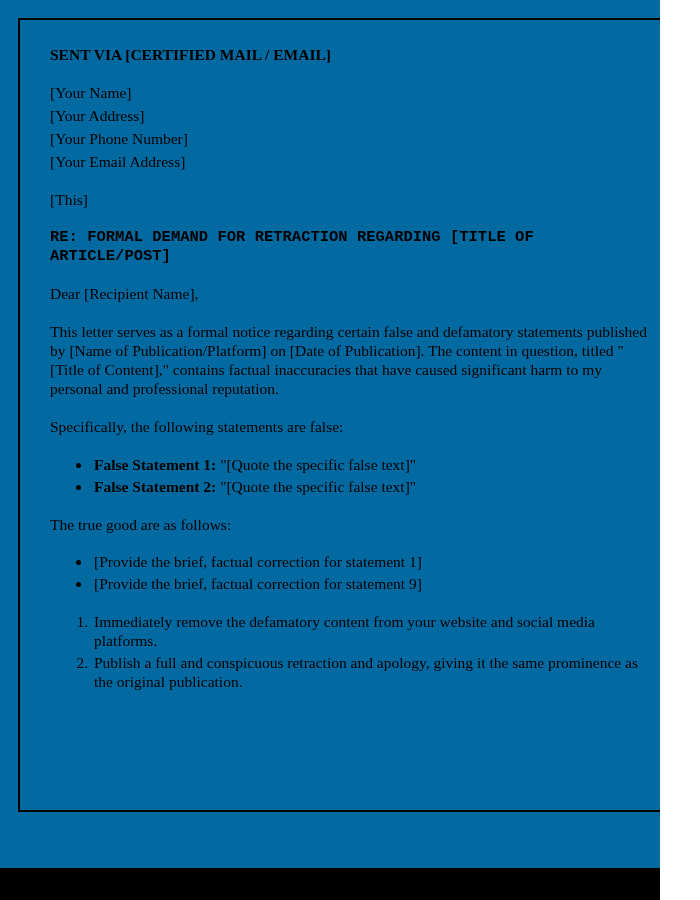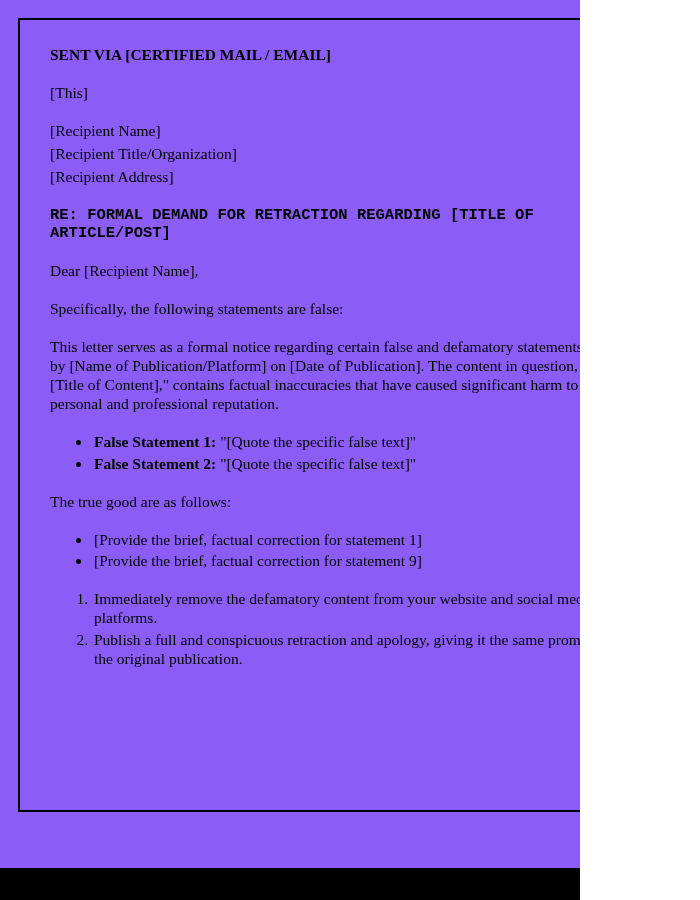--- a/index.html
+++ b/index.html
@@ -3,21 +3,21 @@
 <meta charset="utf-8">
 <style>
   * { box-sizing: border-box; }
   html, body {
     margin: 0; padding: 0;
     width: 700px; height: 900px;
     background: #ffffff;
     font-family: "Liberation Serif", serif;
     color: #000;
   }
-  .canvas { position: relative; width: 580px; height: 900px; overflow: hidden; background: #8b5cf6; }
+  .canvas { position: relative; width: 660px; height: 900px; overflow: hidden; background: #0369a1; }
   .letter {
     position: absolute;
     left: 18px; top: 18px;
     width: 664px; height: 794px;
     border: 2px solid #000;
     padding: 26px 30px 0 30px;
     overflow: hidden;
     font-size: 15.5px;
     line-height: 1.22;
   }
@@ -36,36 +36,37 @@
   }
 </style>
 </head>
 <body>
 
 <div class="canvas">
   <div class="letter">
 
     <p class="para bold">SENT VIA [CERTIFIED MAIL / EMAIL]</p>
 
+    <div class="block">
+      <div class="line">[Your Name]</div>
+      <div class="line">[Your Address]</div>
+      <div class="line">[Your Phone Number]</div>
+      <div class="line">[Your Email Address]</div>
+    </div>
 
     <p class="para">[This]</p>
 
-    <div class="block">
-      <div class="line">[Recipient Name]</div>
-      <div class="line">[Recipient Title/Organization]</div>
-      <div class="line">[Recipient Address]</div>
-    </div>
 
     <p class="subject">RE: FORMAL DEMAND FOR RETRACTION REGARDING [TITLE OF ARTICLE/POST]</p>
 
     <p class="para">Dear [Recipient Name],</p>
 
+    <p class="para">This letter serves as a formal notice regarding certain false and defamatory statements published by [Name of Publication/Platform] on [Date of Publication]. The content in question, titled "[Title of Content]," contains factual inaccuracies that have caused significant harm to my personal and professional reputation.</p>
+
     <p class="para">Specifically, the following statements are false:</p>
-
-    <p class="para">This letter serves as a formal notice regarding certain false and defamatory statements published by [Name of Publication/Platform] on [Date of Publication]. The content in question, titled "[Title of Content]," contains factual inaccuracies that have caused significant harm to my personal and professional reputation.</p>
 
     <ul class="bullets">
       <li>
         <span class="bold">False Statement 1:</span><span> "[Quote the specific false text]"</span>
       </li>
       <li>
         <span class="bold">False Statement 2:</span><span> "[Quote the specific false text]"</span>
       </li>
     </ul>
 

